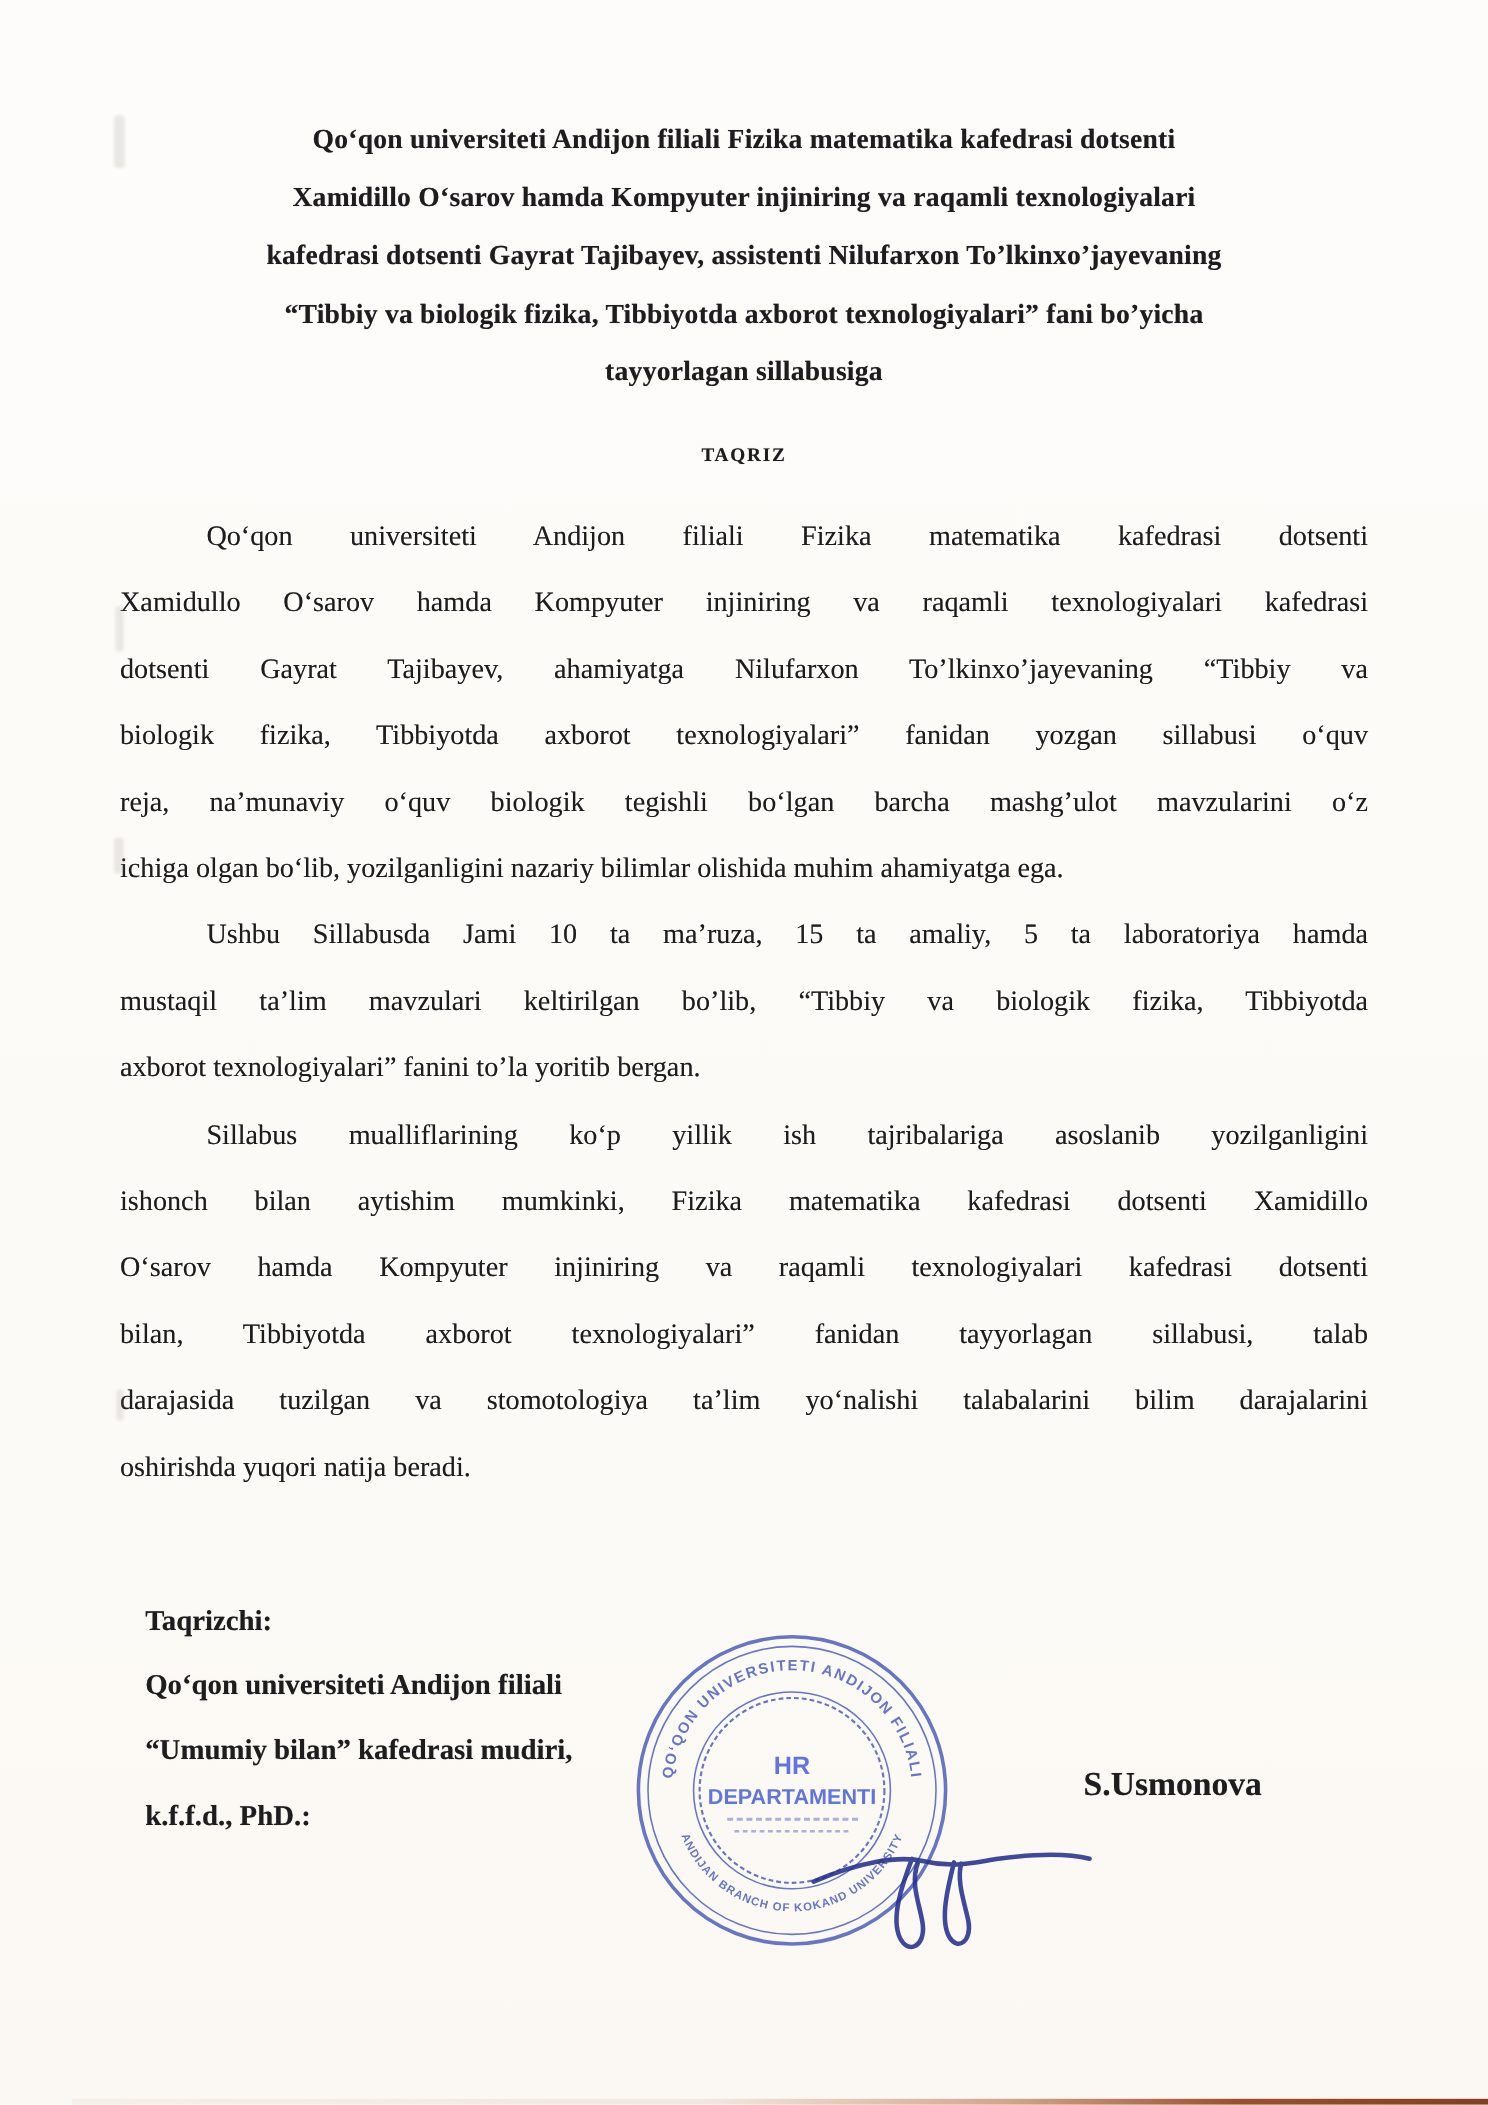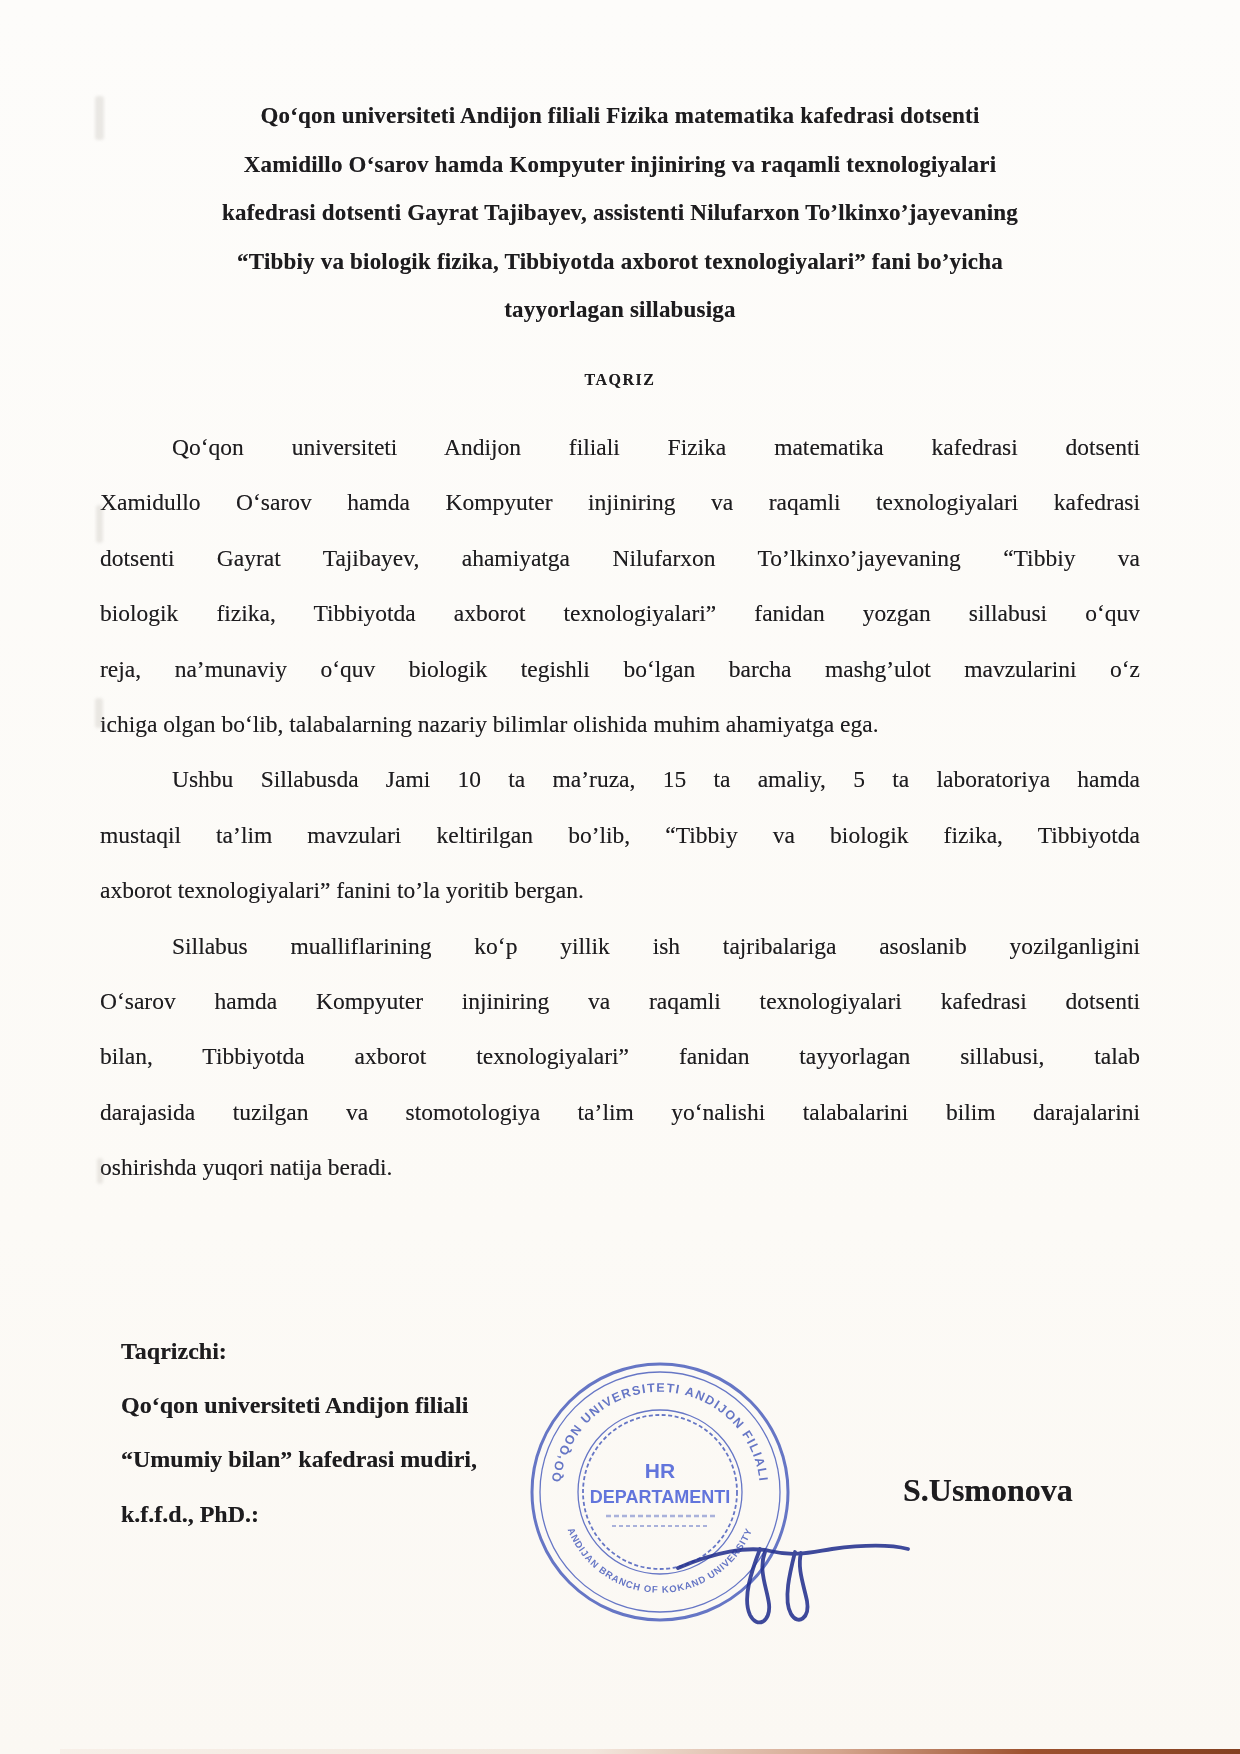--- a/index.html
+++ b/index.html
@@ -24,21 +24,21 @@
     font-size:23.5px;text-shadow:0 0 0.5px rgba(30,26,36,0.45);
   }
   .bline{line-height:55.4px;text-align:justify;text-align-last:justify;}
   .bline.first{text-indent:72px;}
   .bline.last{text-align-last:left;}
   .reviewer{
     position:absolute;left:121px;top:1324px;font-weight:bold;font-size:24px;
     line-height:54.2px;text-shadow:0 0 0.6px rgba(25,22,30,0.5);z-index:3;
   }
   .reviewer-name{
-    position:absolute;left:903px;top:1472px;font-weight:bold;font-size:32px;
+    position:absolute;left:903px;top:1472px;font-weight:bold;font-size:28px;
     text-shadow:0 0 0.6px rgba(25,22,30,0.5);z-index:3;
   }
   .stamp{position:absolute;left:520px;top:1352px;width:280px;height:280px;opacity:0.8;z-index:2;}
   .sig-overlay{position:absolute;inset:0;z-index:4;pointer-events:none;}
   .scan-edge-bottom{
     position:absolute;bottom:0;left:60px;right:0;height:5px;z-index:5;
     background:linear-gradient(to right,
       rgba(170,80,30,0.05), rgba(170,80,30,0.10) 45%,
       rgba(163,64,18,0.45) 66%, rgba(140,52,12,0.85) 82%, rgba(118,44,10,0.9));
   }
@@ -69,29 +69,30 @@
 
   <div class="taqriz">TAQRIZ</div>
 
   <div class="body-text">
     <div>
       <div class="bline first">Qo‘qon universiteti Andijon filiali Fizika matematika kafedrasi dotsenti</div>
       <div class="bline">Xamidullo O‘sarov hamda Kompyuter injiniring va raqamli texnologiyalari kafedrasi</div>
       <div class="bline">dotsenti Gayrat Tajibayev, ahamiyatga Nilufarxon To’lkinxo’jayevaning “Tibbiy va</div>
       <div class="bline">biologik fizika, Tibbiyotda axborot texnologiyalari” fanidan yozgan sillabusi o‘quv</div>
       <div class="bline">reja, na’munaviy o‘quv biologik tegishli bo‘lgan barcha mashg’ulot mavzularini o‘z</div>
-      <div class="bline last">ichiga olgan bo‘lib, talabalarning nazariy bilimlar olishida muhim ahamiyatga ega.</div>
+      <div class="bline last">ichiga olgan bo‘lib, yozilganligini nazariy bilimlar olishida muhim ahamiyatga ega.</div>
     </div>
     <div>
       <div class="bline first">Ushbu Sillabusda Jami 10 ta ma’ruza, 15 ta amaliy, 5 ta laboratoriya hamda</div>
       <div class="bline">mustaqil ta’lim mavzulari keltirilgan bo’lib, “Tibbiy va biologik fizika, Tibbiyotda</div>
       <div class="bline last">axborot texnologiyalari” fanini to’la yoritib bergan.</div>
     </div>
     <div>
       <div class="bline first">Sillabus mualliflarining ko‘p yillik ish tajribalariga asoslanib yozilganligini</div>
+      <div class="bline">ishonch bilan aytishim mumkinki, Fizika matematika kafedrasi dotsenti Xamidillo</div>
       <div class="bline">O‘sarov hamda Kompyuter injiniring va raqamli texnologiyalari kafedrasi dotsenti</div>
       <div class="bline">bilan, Tibbiyotda axborot texnologiyalari” fanidan tayyorlagan sillabusi, talab</div>
       <div class="bline">darajasida tuzilgan va stomotologiya ta’lim yo‘nalishi talabalarini bilim darajalarini</div>
       <div class="bline last">oshirishda yuqori natija beradi.</div>
     </div>
   </div>
 
   <div class="reviewer">
     <div>Taqrizchi:</div>
     <div>Qo‘qon universiteti Andijon filiali</div>

